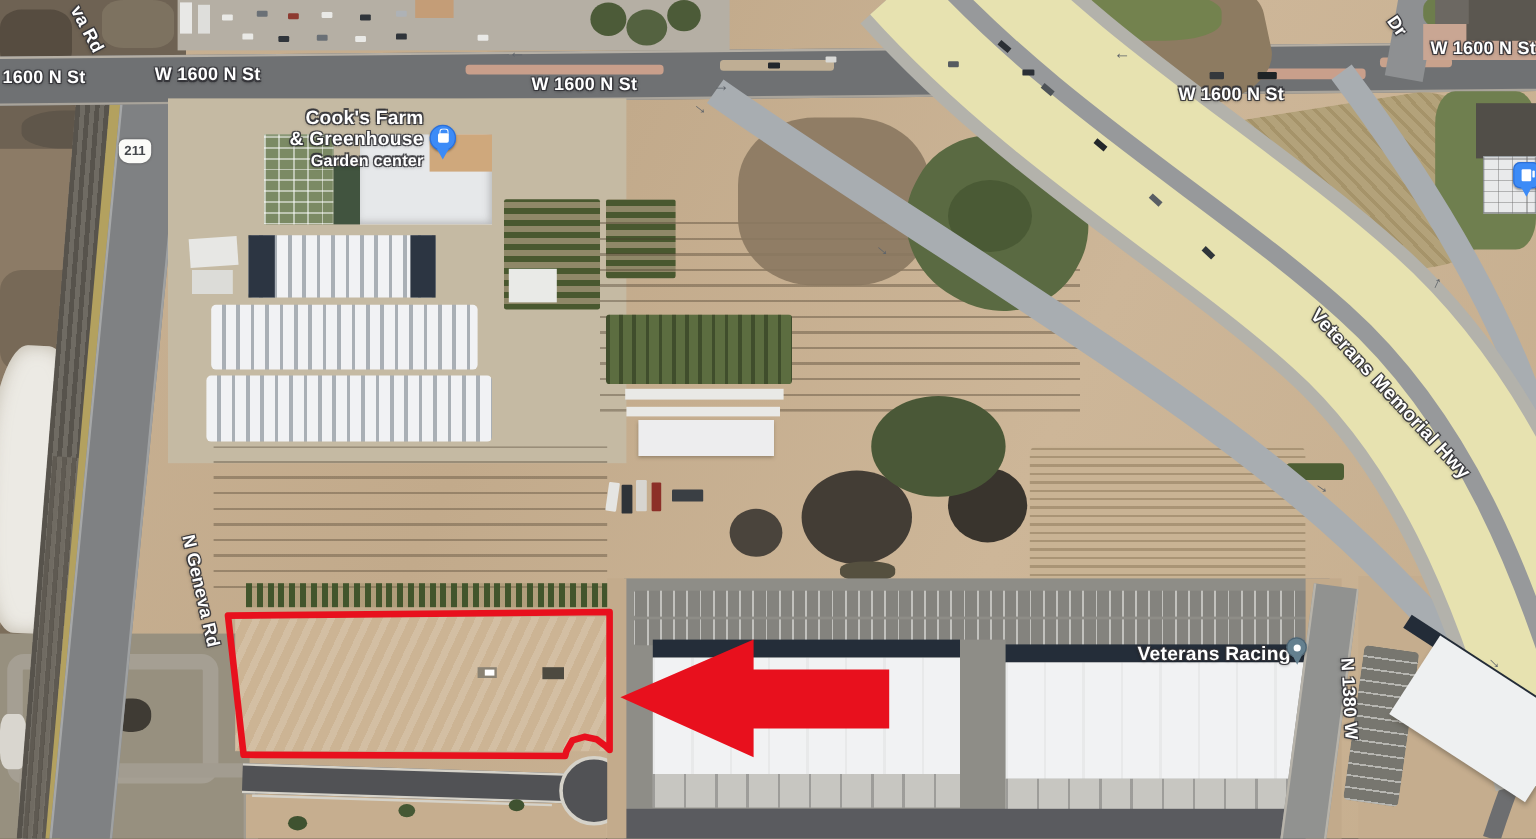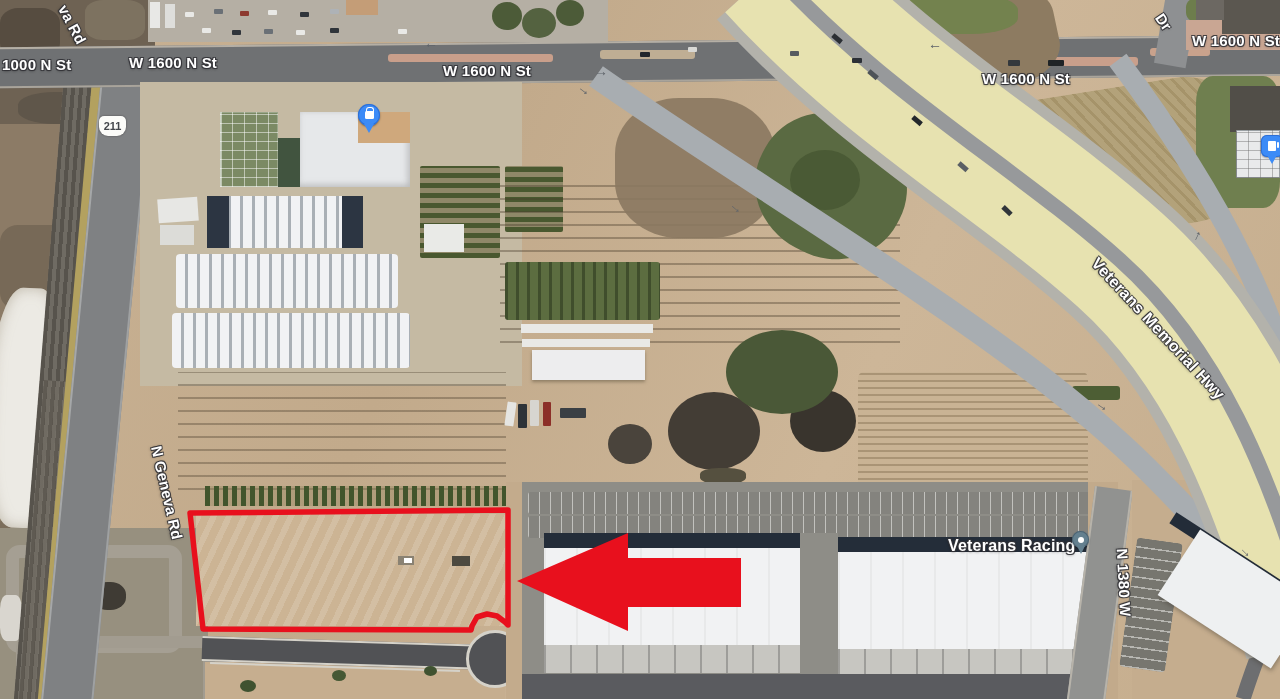--- a/index.html
+++ b/index.html
@@ -214,32 +214,37 @@
   <span class="rarrow" style="left:1096px;top:398px;transform:rotate(35deg);">→</span>
   <span class="rarrow" style="left:1240px;top:544px;transform:rotate(45deg);">→</span>
 
   <span class="car" style="left:640px;top:52px;width:10px;height:5px;background:#23272c;"></span>
   <span class="car" style="left:688px;top:47px;width:9px;height:5px;background:#d9d9d6;"></span>
   <span class="car" style="left:790px;top:51px;width:9px;height:5px;background:#565b60;"></span>
   <span class="car" style="left:852px;top:58px;width:10px;height:5px;background:#2c3036;"></span>
   <span class="car" style="left:1048px;top:60px;width:16px;height:6px;background:#1f2326;"></span>
   <span class="car" style="left:1008px;top:60px;width:12px;height:6px;background:#34383c;"></span>
 
-  <div class="lbl" style="left:2px;top:56px;">1000 N St</div>
+  <div class="lbl" style="left:2px;top:56px;">1600 N St</div>
   <div class="lbl" style="left:129px;top:54px;">W 1600 N St</div>
   <div class="lbl" style="left:443px;top:62px;">W 1600 N St</div>
   <div class="lbl" style="left:982px;top:70px;">W 1600 N St</div>
   <div class="lbl" style="left:1192px;top:32px;">W 1600 N St</div>
   <div class="lbl" style="left:70px;top:2px;transform:rotate(62deg);transform-origin:left top;">va Rd</div>
   <div class="lbl" style="left:111px;top:484px;width:112px;text-align:center;transform:rotate(77deg);">N Geneva Rd</div>
   <div class="lbl" style="left:1166px;top:10px;transform:rotate(55deg);transform-origin:left top;">Dr</div>
   <div class="lbl big" style="left:1058px;top:320px;width:200px;text-align:center;transform:rotate(47deg);letter-spacing:.4px;">Veterans Memorial Hwy</div>
   <div class="lbl" style="left:1079px;top:574px;width:90px;text-align:center;transform:rotate(87deg);">N 1380 W</div>
   <div class="shield" style="left:99px;top:116px;">211</div>
 
+  <div style="position:absolute;left:195px;top:90px;width:158px;text-align:right;">
+    <div class="lbl big" style="position:static;">Cook's Farm</div>
+    <div class="lbl big" style="position:static;">&amp; Greenhouse</div>
+    <div class="lbl sm" style="position:static;">Garden center</div>
+  </div>
   <div class="pin" style="left:358px;top:104px;">
     <div class="pin-ball">
         <span class="bag">
           <span class="bag-handle"></span>
         </span>
       </div>
     <div class="pin-tail"></div>
   </div>
 
   <div class="lbl big" style="left:948px;top:537px;">Veterans Racing</div>

